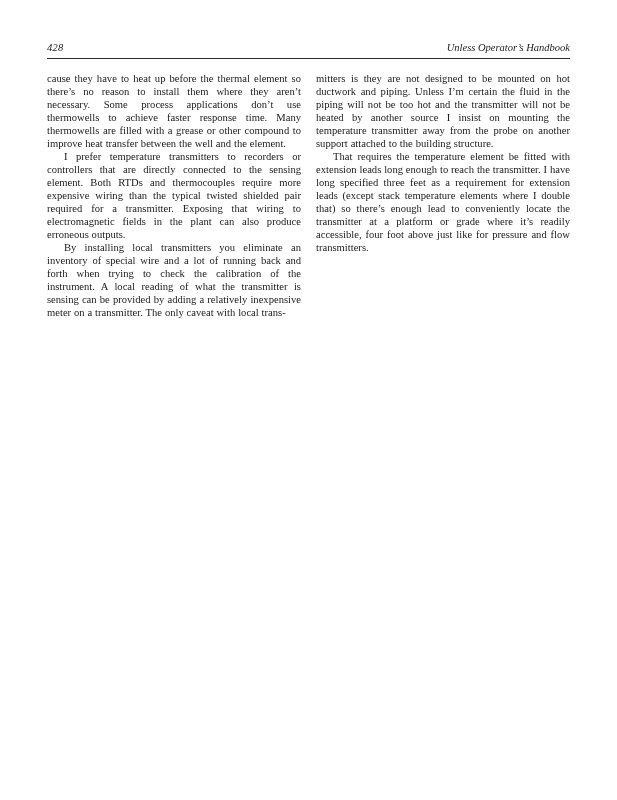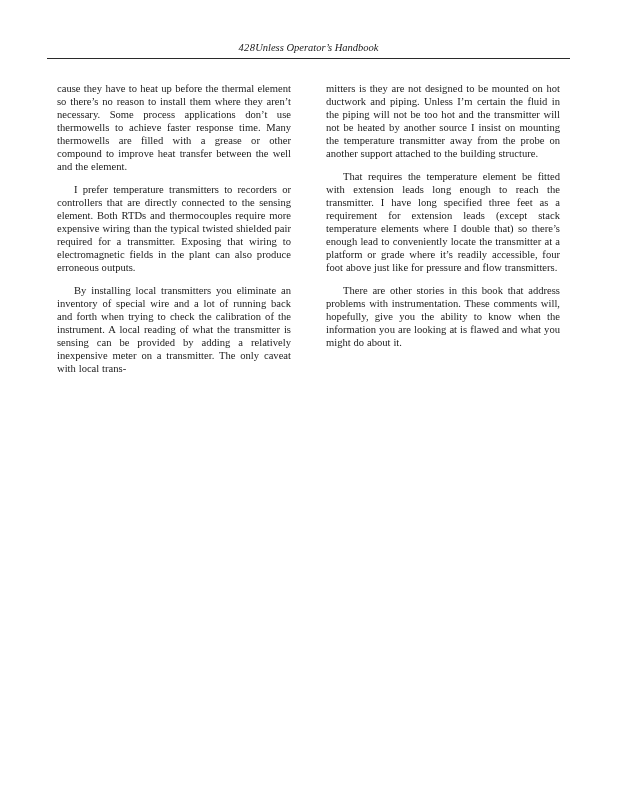--- a/index.html
+++ b/index.html
@@ -16,21 +16,21 @@
   }
   .page {
     box-sizing: border-box;
     width: 617px;
     height: 800px;
     padding: 42px 47px 40px 47px;
     background: #ffffff;
   }
   .page-header {
     display: flex;
-    justify-content: center;
+    justify-content: space-between;
     align-items: baseline;
     font-size: 10.5px;
     font-style: italic;
     padding-bottom: 5px;
   }
   .page-number {
     letter-spacing: 0.3px;
   }
   .book-title {
     font-style: italic;
@@ -43,21 +43,21 @@
   }
   .columns {
     display: flex;
     gap: 15px;
   }
   .column {
     flex: 1 1 0;
     min-width: 0;
   }
   .column p {
-    margin: 10px;
+    margin: 0;
     font-size: 10.6px;
     line-height: 13px;
     text-align: justify;
     text-indent: 17px;
     word-spacing: 0.2px;
   }
   .column p.no-indent {
     text-indent: 0;
   }
 </style>
@@ -77,18 +77,17 @@
 
     <div class="column">
       <p class="no-indent">cause they have to heat up before the thermal element so there’s no reason to install them where they aren’t necessary. Some process applications don’t use thermowells to achieve faster response time. Many thermowells are filled with a grease or other compound to improve heat transfer between the well and the element.</p>
       <p>I prefer temperature transmitters to recorders or controllers that are directly connected to the sensing element. Both RTDs and thermocouples require more expensive wiring than the typical twisted shielded pair required for a transmitter. Exposing that wiring to electromagnetic fields in the plant can also produce erroneous outputs.</p>
       <p>By installing local transmitters you eliminate an inventory of special wire and a lot of running back and forth when trying to check the calibration of the instrument. A local reading of what the transmitter is sensing can be provided by adding a relatively inexpensive meter on a transmitter. The only caveat with local trans-</p>
     </div>
 
     <div class="column">
       <p class="no-indent">mitters is they are not designed to be mounted on hot ductwork and piping. Unless I’m certain the fluid in the piping will not be too hot and the transmitter will not be heated by another source I insist on mounting the temperature transmitter away from the probe on another support attached to the building structure.</p>
       <p>That requires the temperature element be fitted with extension leads long enough to reach the transmitter. I have long specified three feet as a requirement for extension leads (except stack temperature elements where I double that) so there’s enough lead to conveniently locate the transmitter at a platform or grade where it’s readily accessible, four foot above just like for pressure and flow transmitters.</p>
-      <p>There are other stories in this book that address problems with instrumentation. These comments will, hopefully, give you the ability to know when the information you are looking at is flawed and what you might do about it.</p>
     </div>
 
   </main>
 
 </div>
 
 </body></html>

